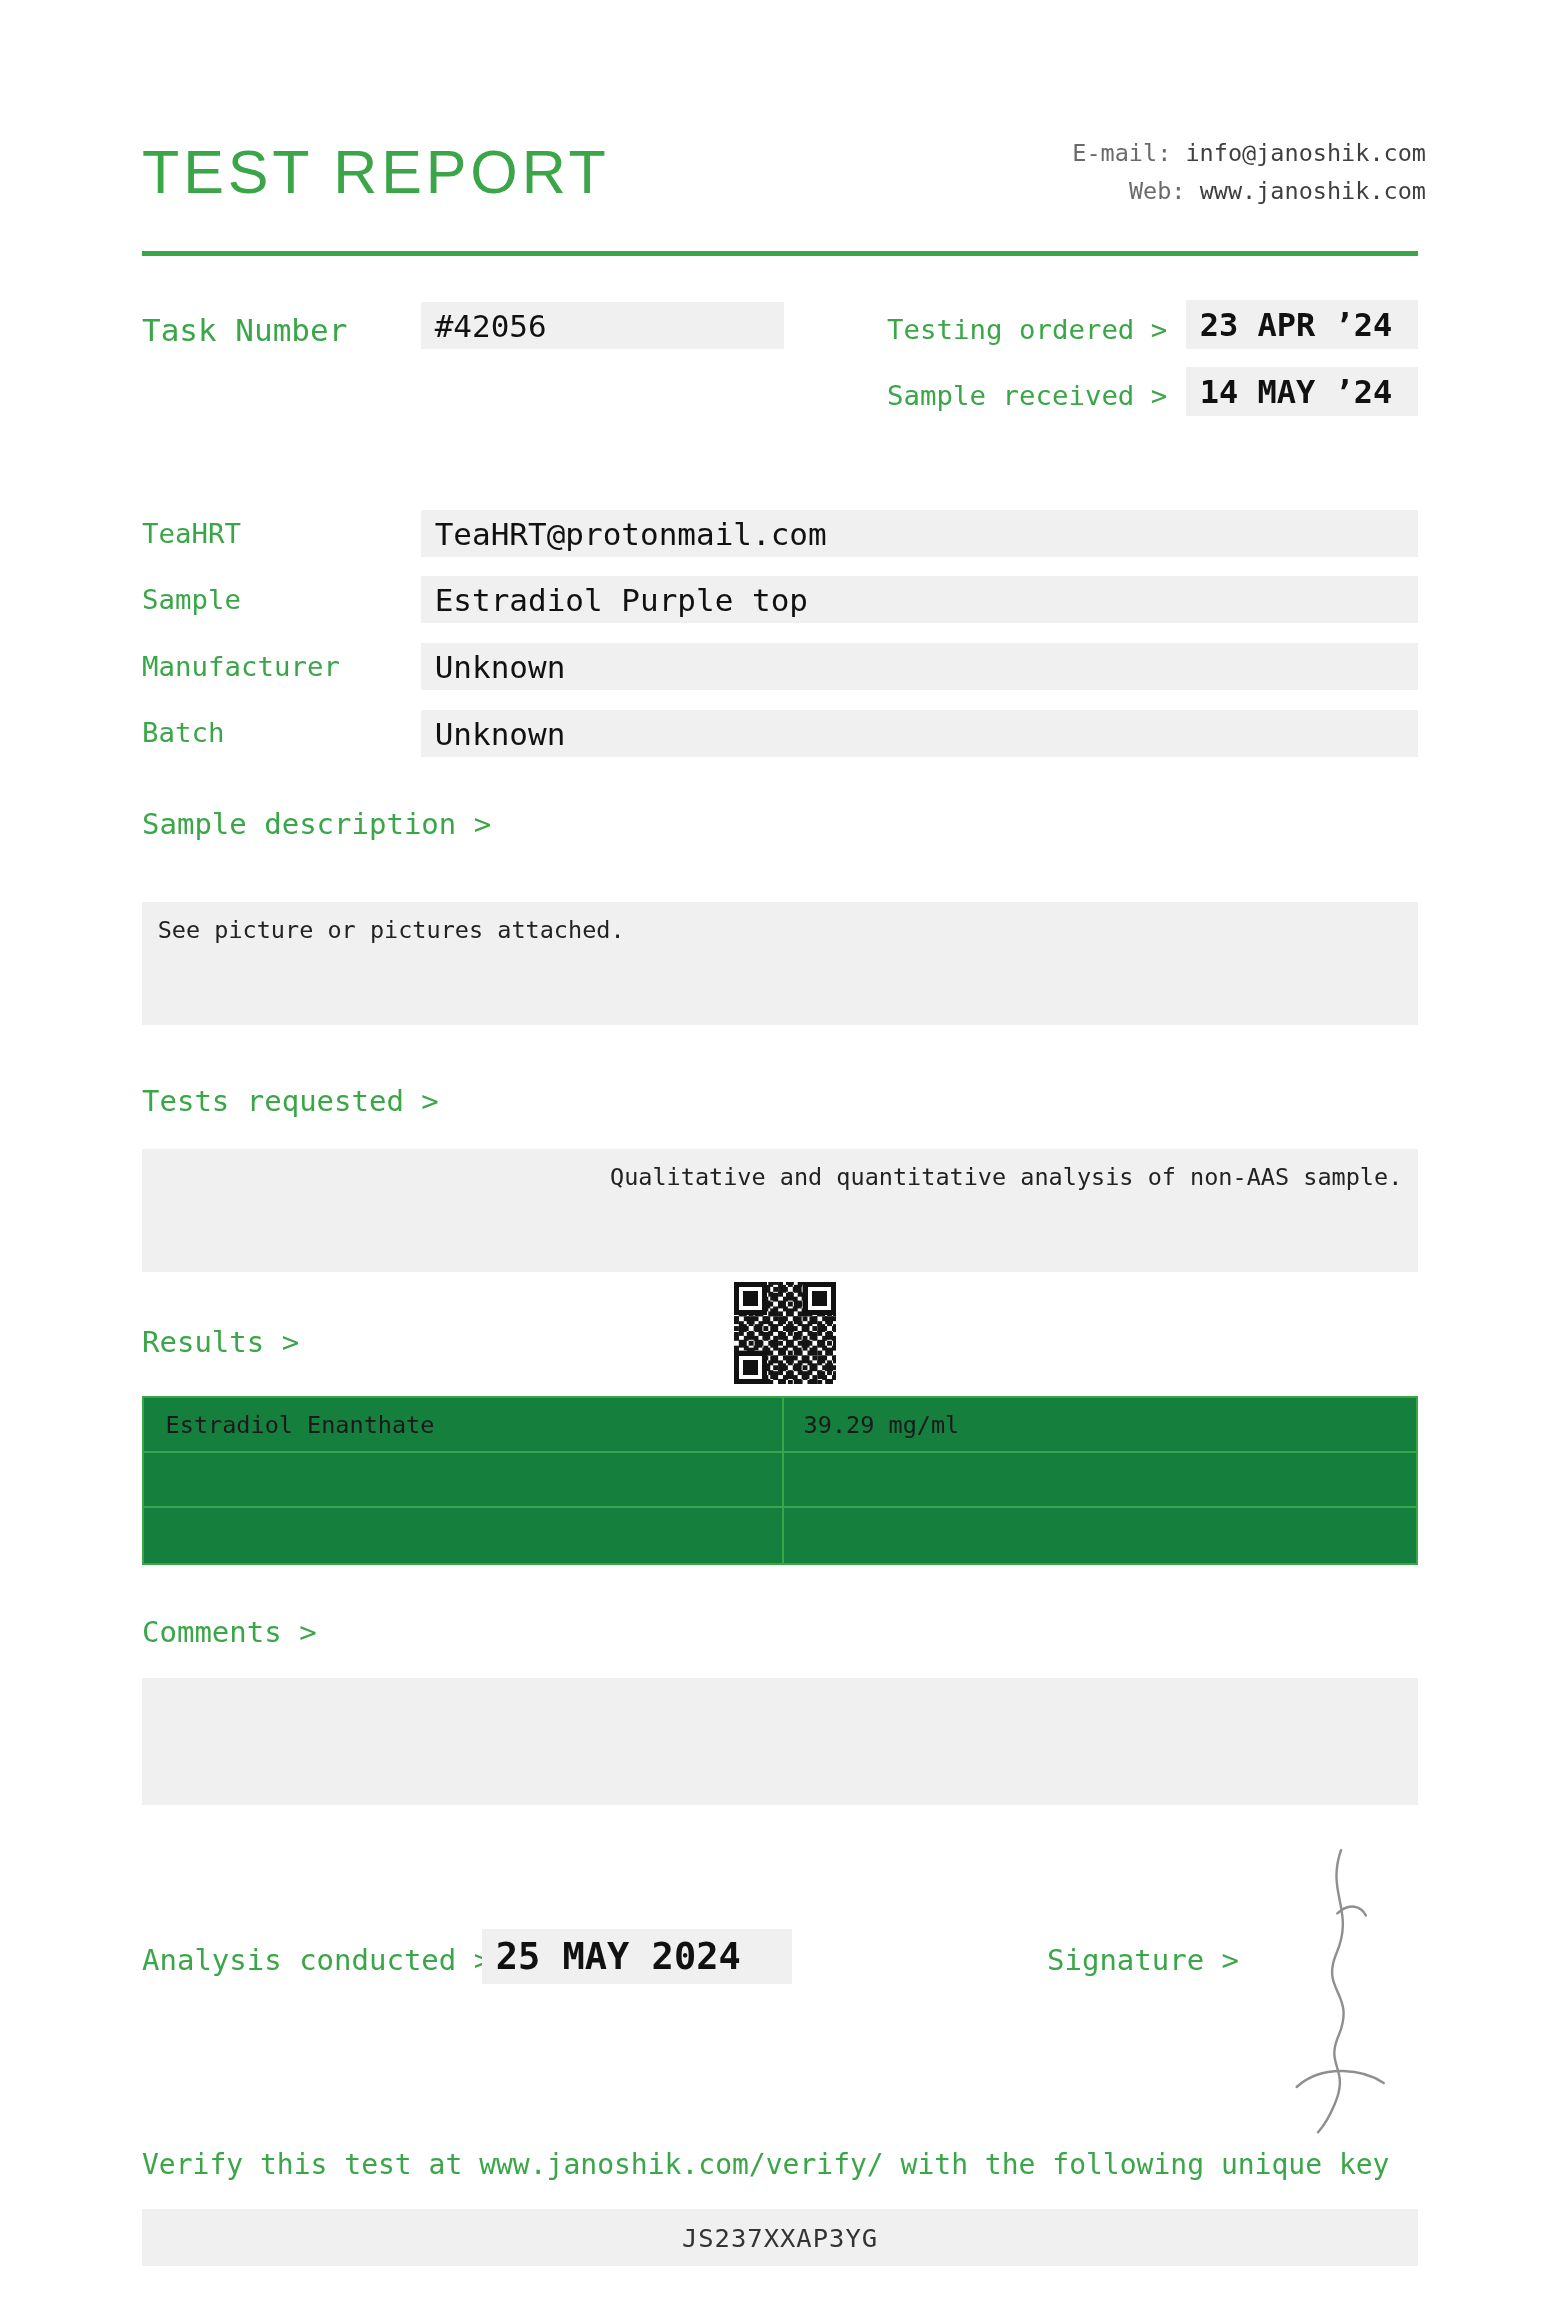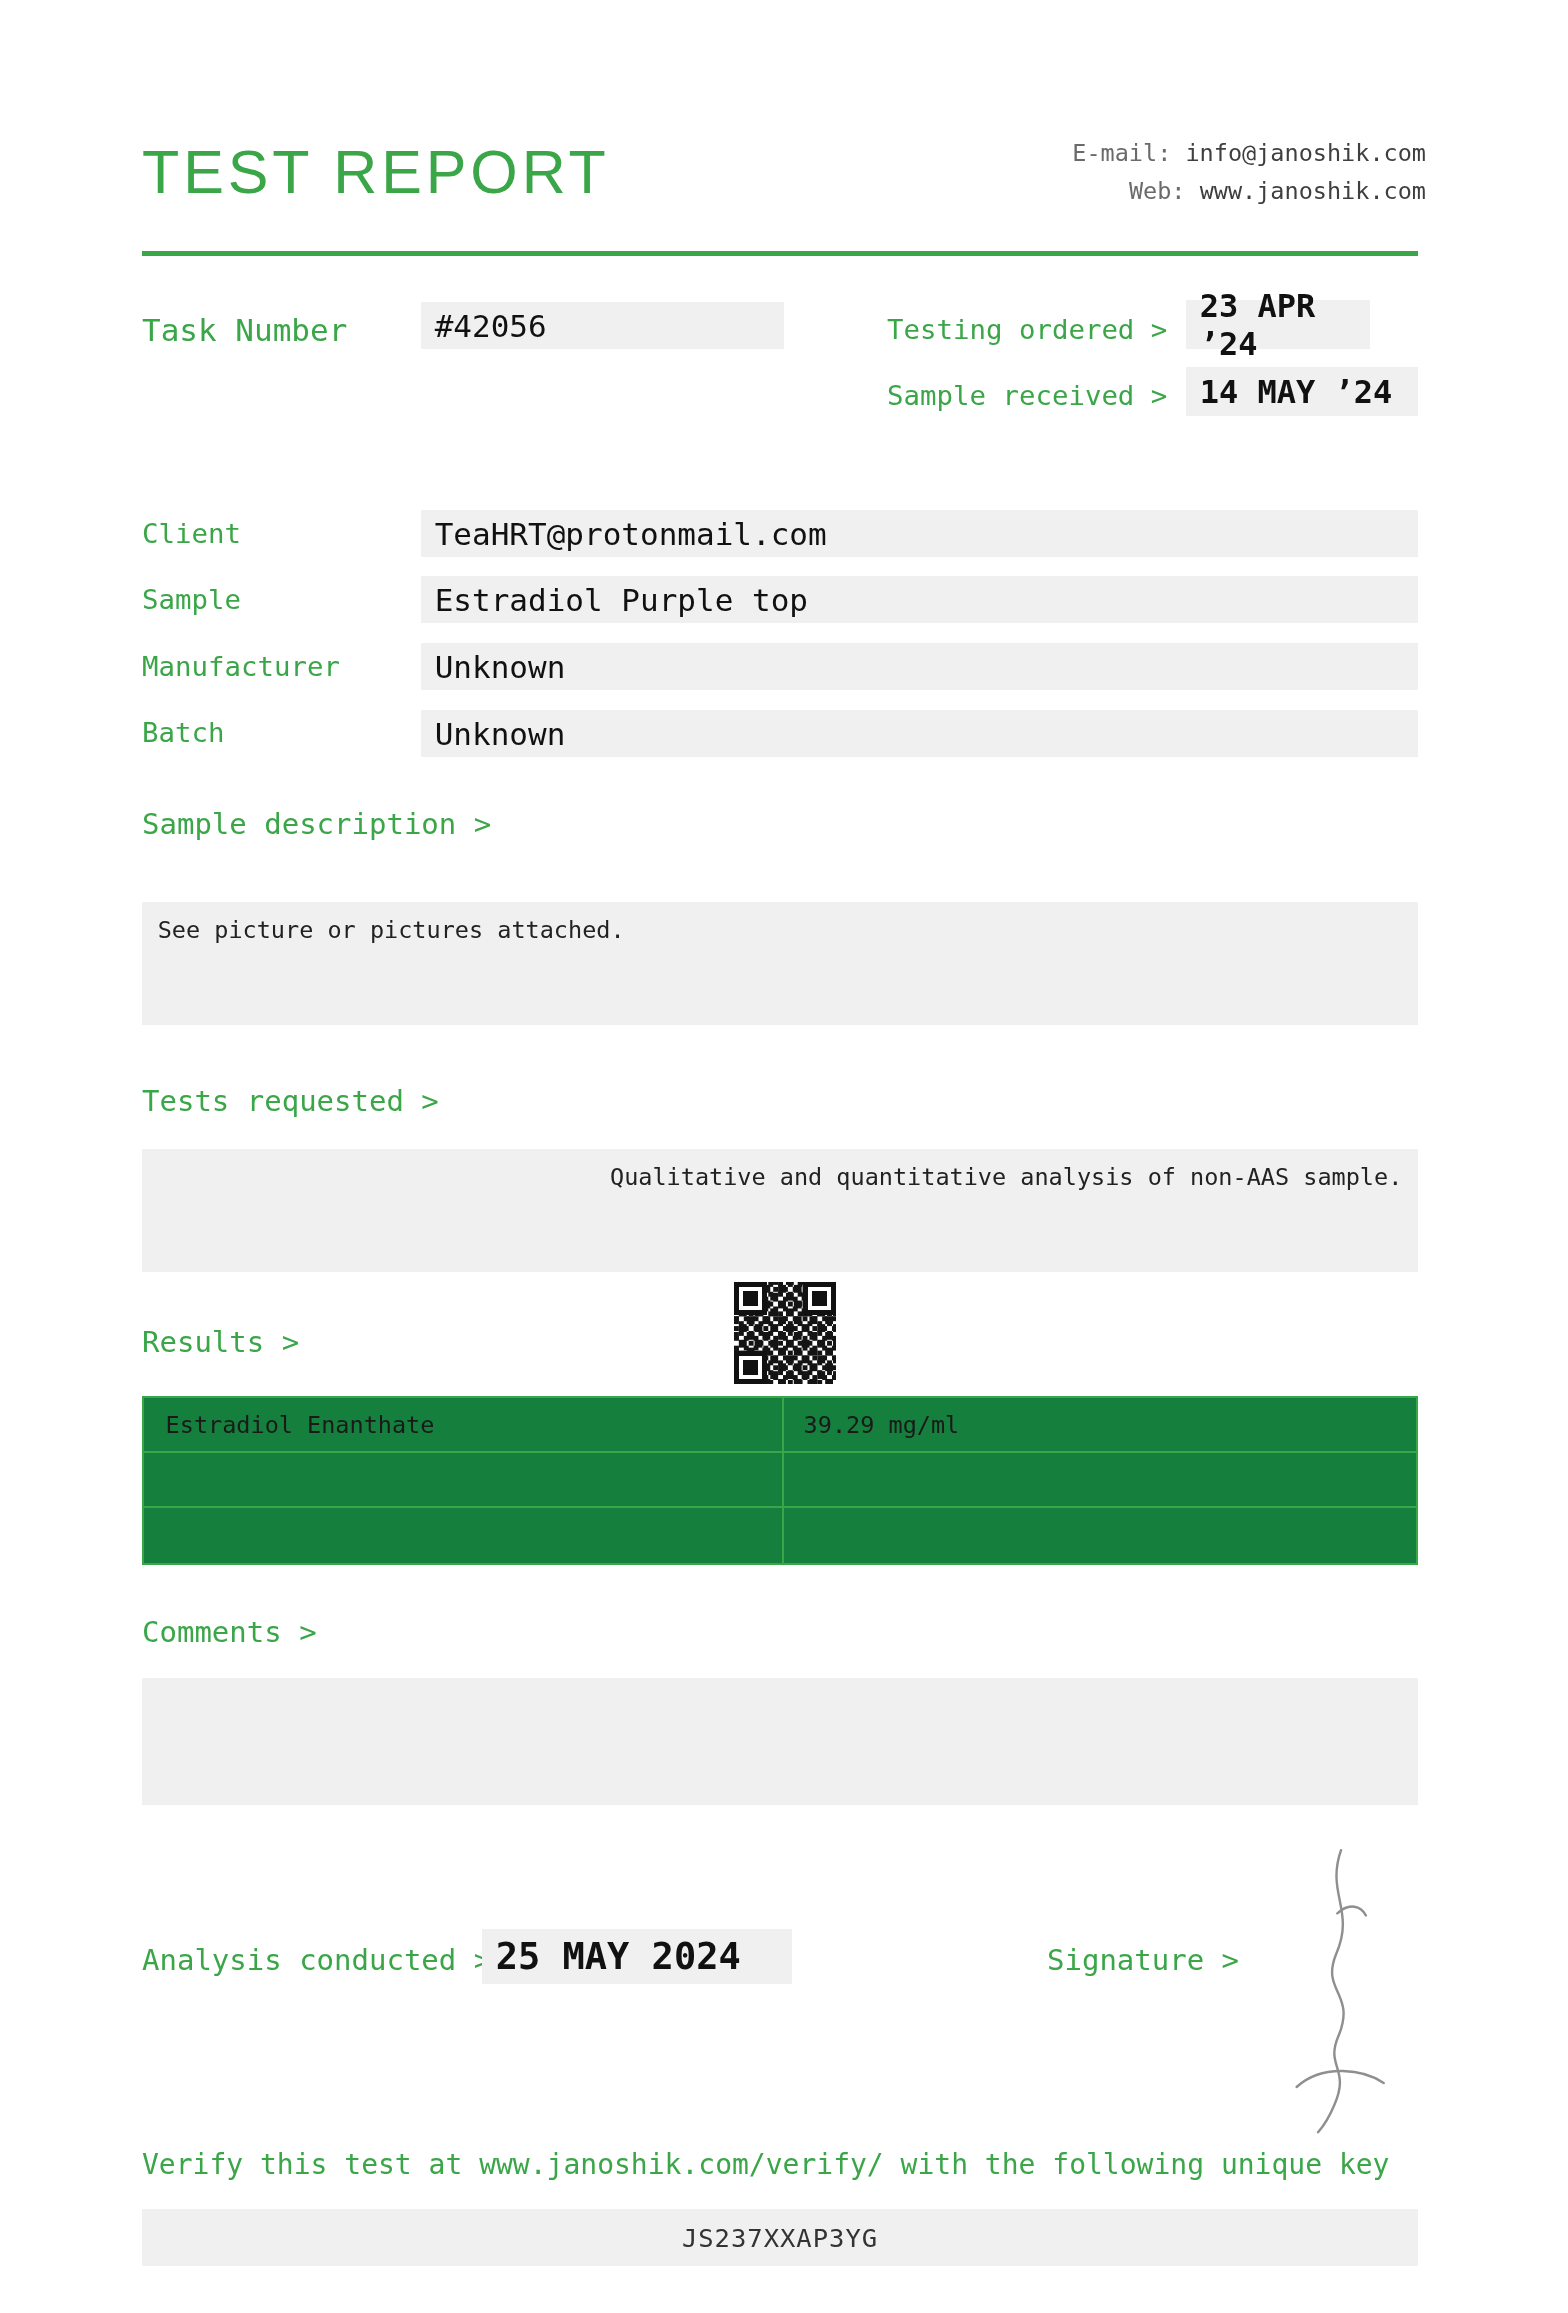--- a/index.html
+++ b/index.html
@@ -38,21 +38,21 @@
   .gbox   { position:absolute; background:#f0f0f0; }
   .valbox {
     position:absolute; background:#f0f0f0; display:flex; align-items:center;
     padding:0 13.7px; font-size:31px; color:#111;
   }
 
   
   .task-label { left:142px; top:312px; font-size:31px; }
   .task-value { left:421px; top:302px; width:363px; height:47px; font-weight:500; }
   .ordered-label  { left:887px;  top:314px; font-size:27.4px; }
-  .ordered-value  { left:1186px; top:300px; width:184px; height:49px; font-weight:600; font-size:32px; }
+  .ordered-value  { left:1186px; top:300px; width:232px; height:49px; font-weight:600; font-size:32px; }
   .received-label { left:887px;  top:380px; font-size:27.4px; }
   .received-value { left:1186px; top:367px; width:232px; height:49px; font-weight:600; font-size:32px; }
 
   
   .detail-label { left:142px; font-size:27.4px; }
   .detail-value { left:421px; width:997px; height:47px; }
   .dl0 { top:518px; } .dv0 { top:510px; }
   .dl1 { top:584px; } .dv1 { top:576px; }
   .dl2 { top:651px; } .dv2 { top:643px; }
   .dl3 { top:717px; } .dv3 { top:710px; }
@@ -131,21 +131,21 @@
 
   <div class="glabel task-label">Task Number</div>
   <div class="valbox task-value">#42056</div>
 
   <div class="glabel ordered-label">Testing ordered &gt;</div>
   <div class="valbox ordered-value">23 APR ’24</div>
 
   <div class="glabel received-label">Sample received &gt;</div>
   <div class="valbox received-value">14 MAY ’24</div>
 
-  <div class="glabel detail-label dl0">Client</div>
+  <div class="glabel detail-label dl0">TeaHRT</div>
   <div class="valbox detail-value dv0">TeaHRT@protonmail.com</div>
 
   <div class="glabel detail-label dl1">Sample</div>
   <div class="valbox detail-value dv1">Estradiol Purple top</div>
 
   <div class="glabel detail-label dl2">Manufacturer</div>
   <div class="valbox detail-value dv2">Unknown</div>
 
   <div class="glabel detail-label dl3">Batch</div>
   <div class="valbox detail-value dv3">Unknown</div>

